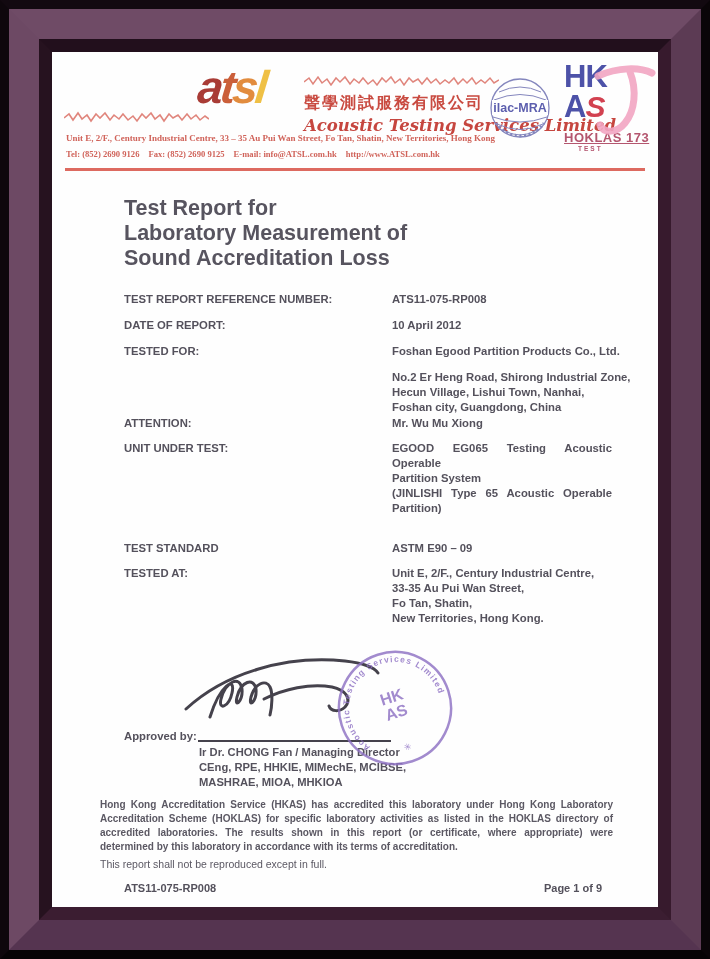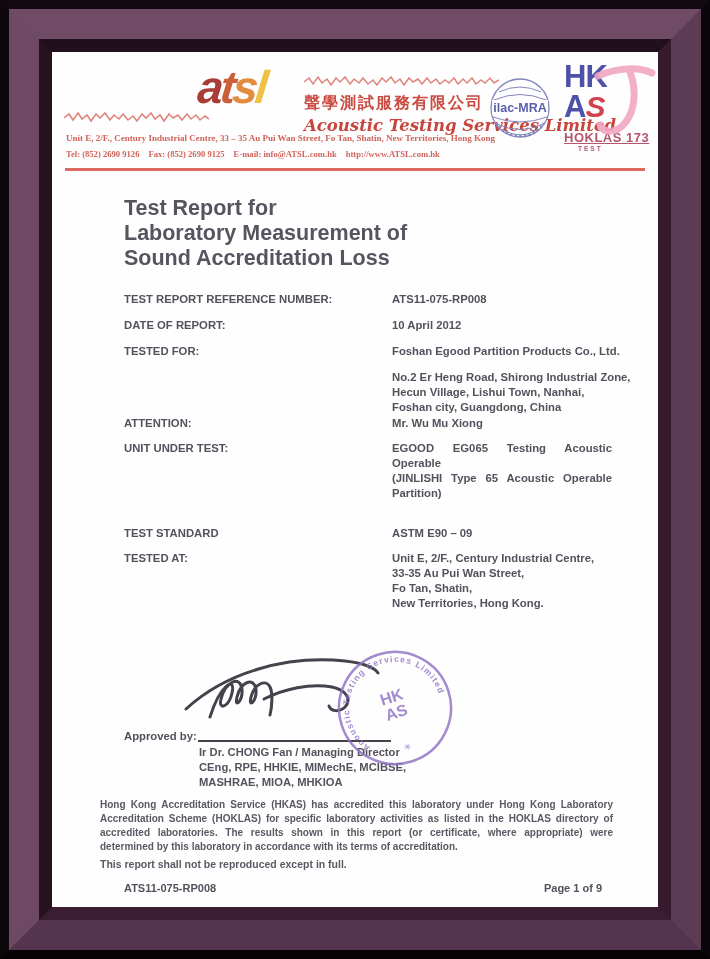--- a/index.html
+++ b/index.html
@@ -46,21 +46,21 @@
   
   .approved-label{position:absolute;left:72px;top:678px;font-size:11.3px;font-weight:bold;color:#54515c;}
   .sig-svg{position:absolute;left:128px;top:597px;}
   .sig-line{position:absolute;left:146px;top:688px;width:193px;border-bottom:2px solid #45424c;}
   .sig-names{position:absolute;left:147px;top:693px;font-size:11.2px;font-weight:bold;color:#54515c;line-height:15px;white-space:nowrap;}
   .stamp{position:absolute;left:281px;top:594px;transform:rotate(-18deg);opacity:.82;}
 
   
   .accred{position:absolute;left:48px;top:746px;width:513px;font-size:10px;font-weight:bold;color:#5b5863;line-height:14px;}
   .accred .last{text-align:left;white-space:nowrap;}
-  .note{position:absolute;left:48px;top:806px;font-size:10.5px;font-weight:bold;color:#5b5863;white-space:nowrap;}
+  .note{position:absolute;left:48px;top:806px;font-size:10.5px;font-weight:normal;color:#5b5863;white-space:nowrap;}
   .pagerow{position:absolute;left:72px;top:830px;width:478px;display:flex;justify-content:space-between;font-size:11px;font-weight:bold;color:#54515c;}
 </style>
 </head>
 <body>
 
 <div class="stage">
   <div class="f1"></div>
   <div class="f2"></div>
   <div class="f3"></div>
 
@@ -148,20 +148,21 @@
         </div>
       </div>
       <div class="frow mb10">
         <div class="flabel">ATTENTION:</div>
         <div class="fvalue fline">Mr. Wu Mu Xiong</div>
       </div>
       <div class="frow mb25">
         <div class="flabel">UNIT UNDER TEST:</div>
         <div class="fvalue">
           <div class="fline just">EGOOD EG065 Testing Acoustic Operable</div>
+          <div class="fline">Partition System</div>
           <div class="fline just">(JINLISHI Type 65 Acoustic Operable</div>
           <div class="fline">Partition)</div>
         </div>
       </div>
       <div class="frow mb10">
         <div class="flabel">TEST STANDARD</div>
         <div class="fvalue fline">ASTM E90 – 09</div>
       </div>
       <div class="frow">
         <div class="flabel">TESTED AT:</div>

